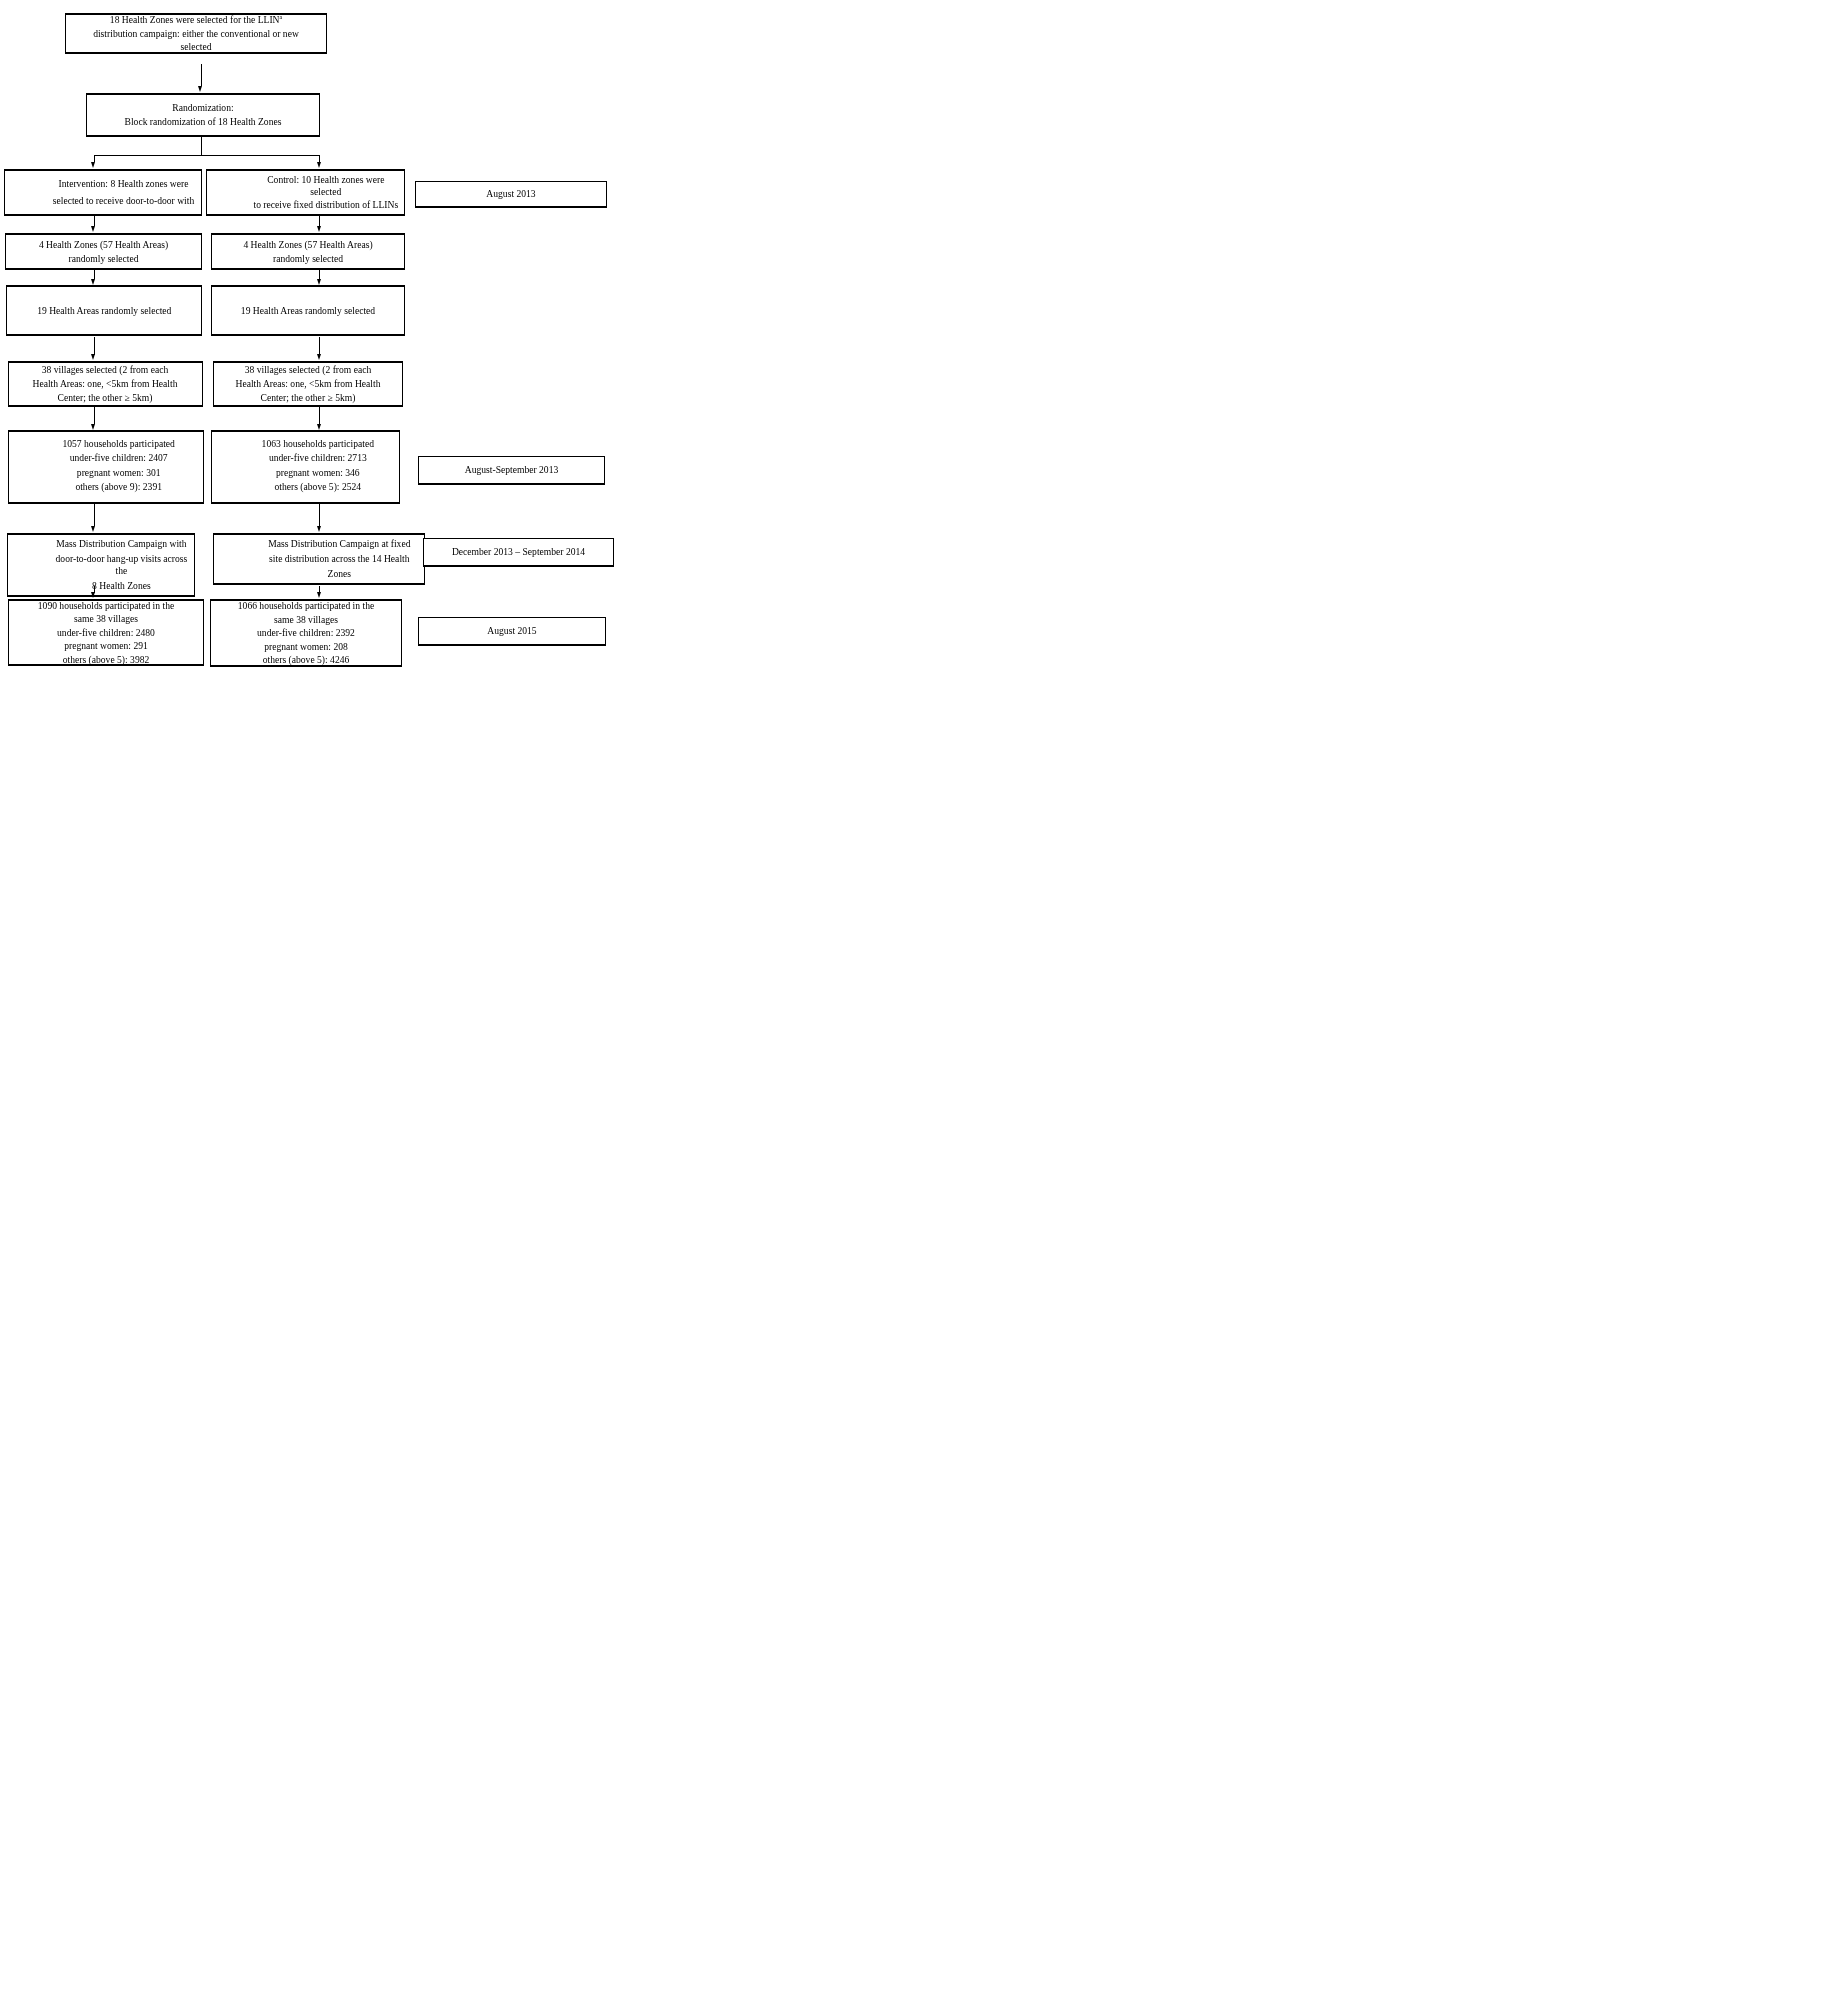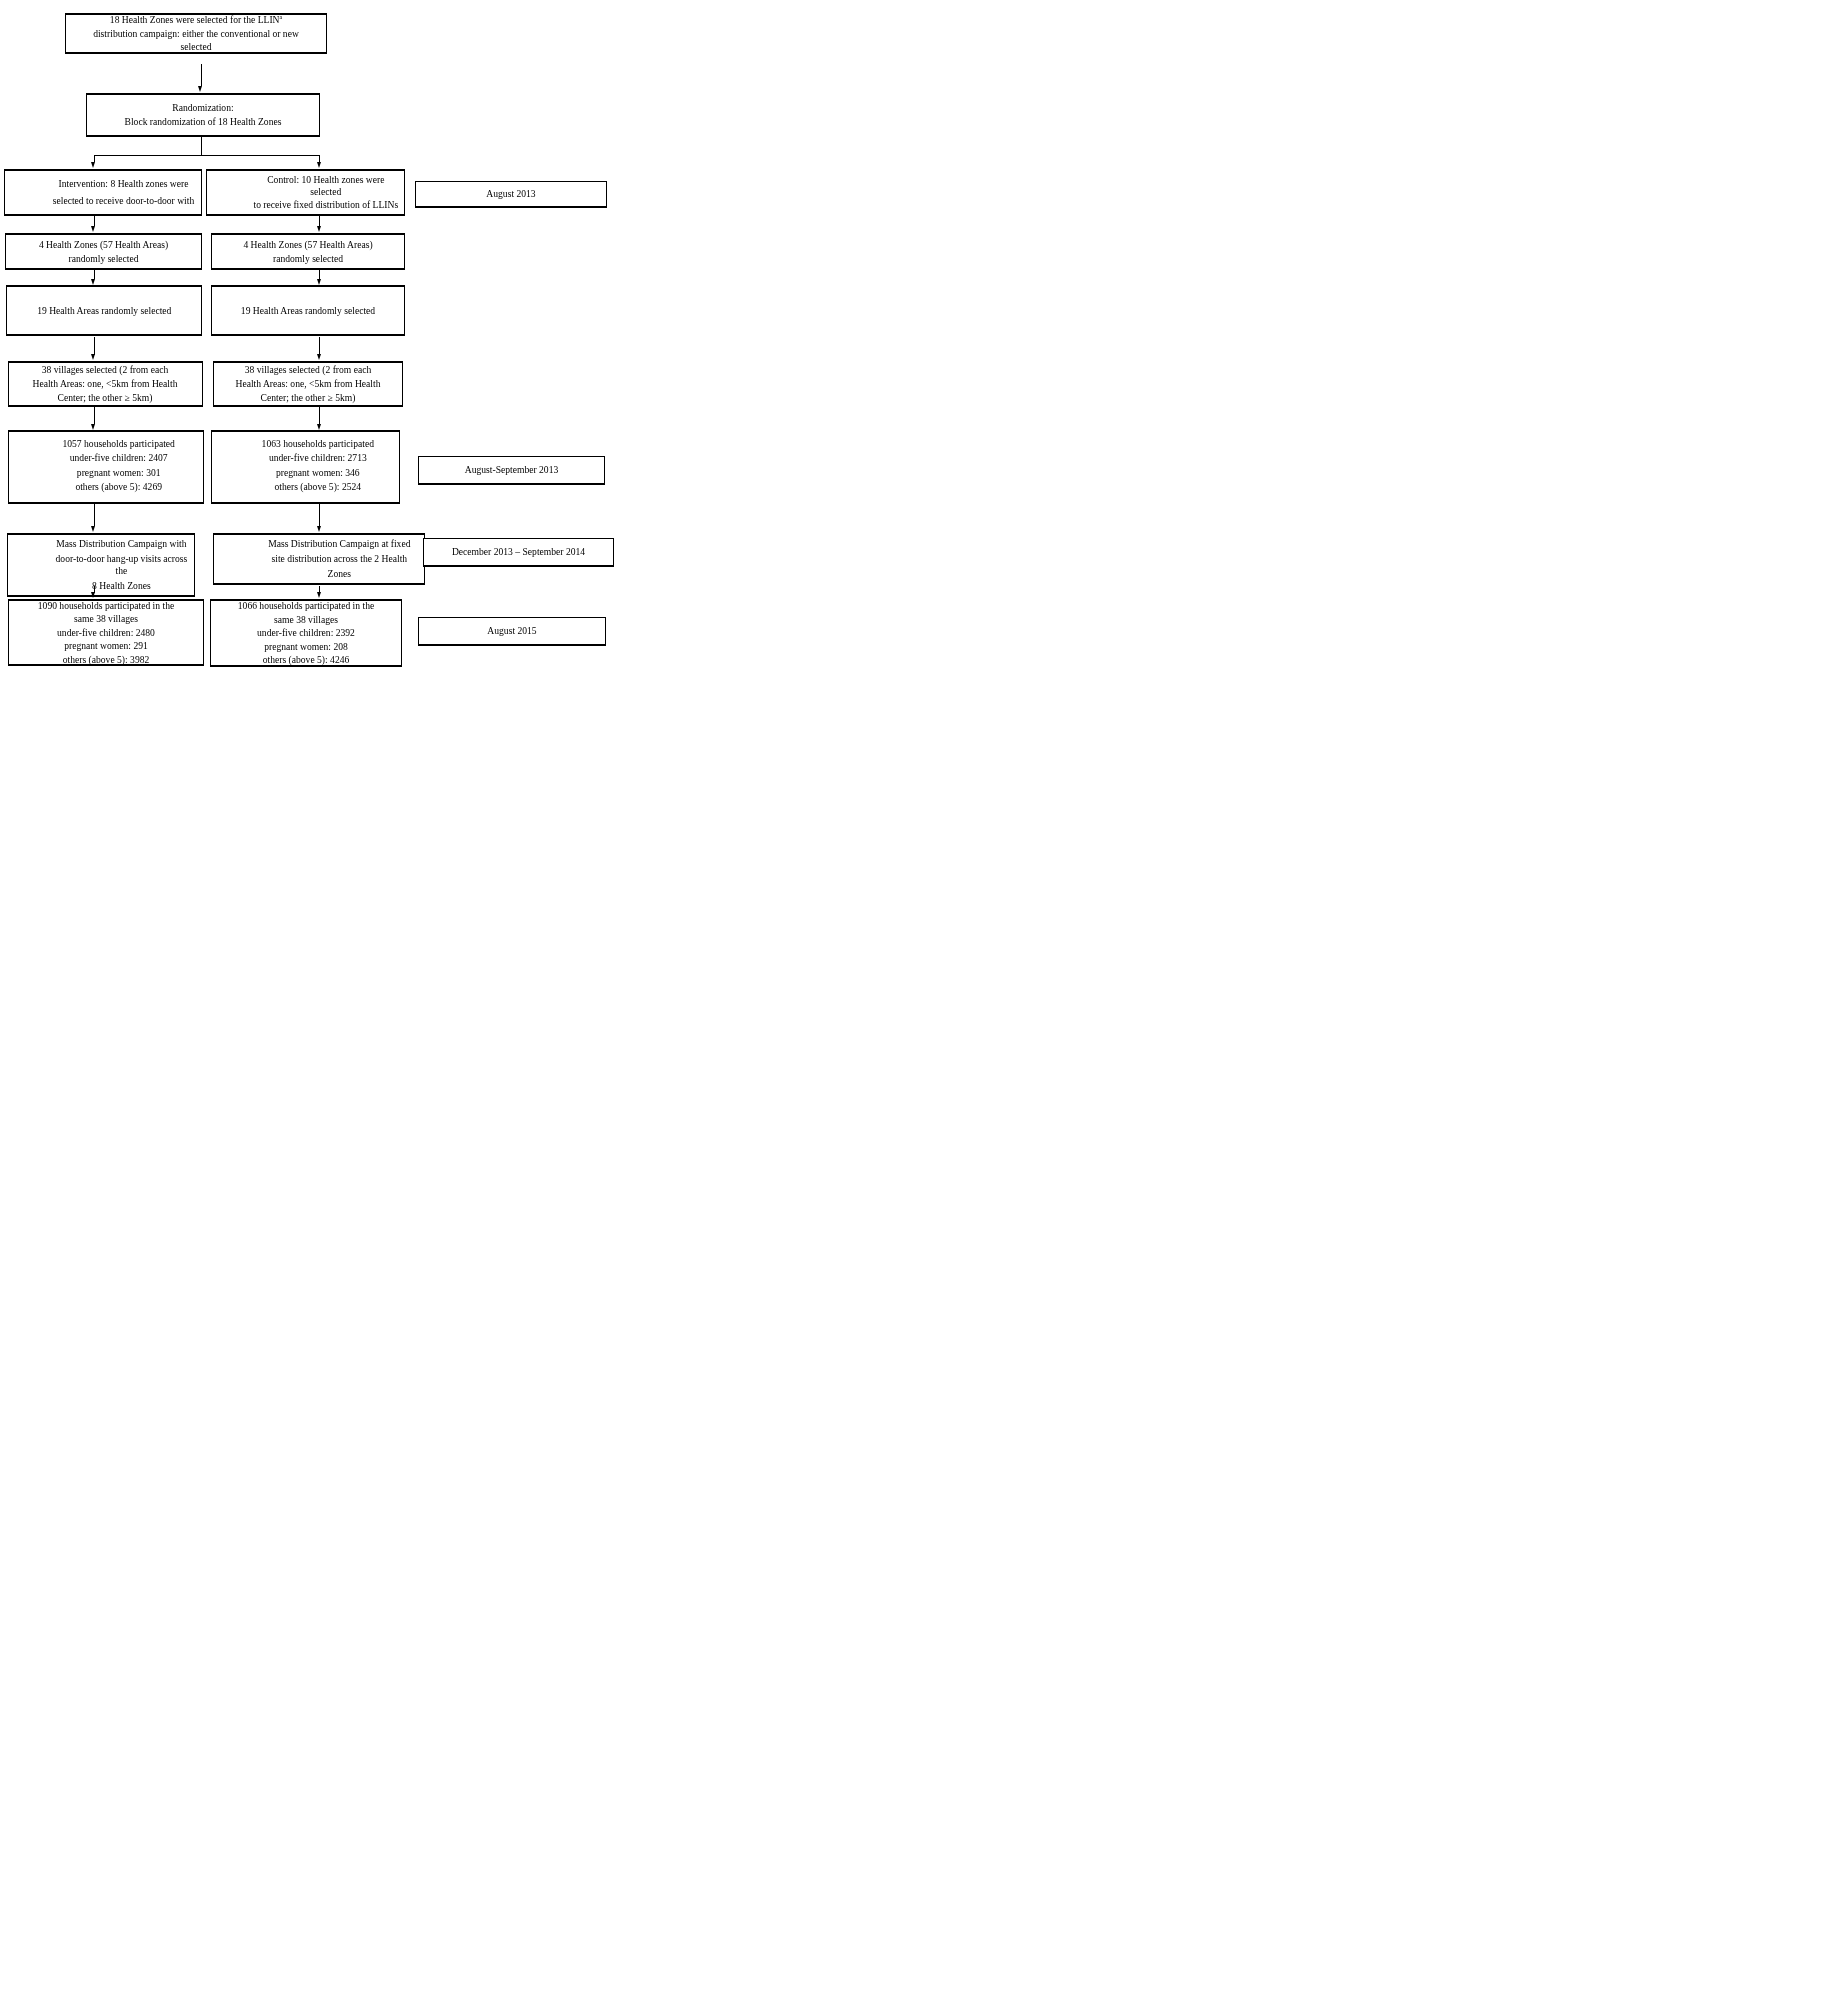--- a/index.html
+++ b/index.html
@@ -124,21 +124,21 @@
 
   <div class="vline" style="left:94px; top:407px; height:17px;"></div>
   <div class="ahead" style="left:91px; top:424px;"></div>
   <div class="vline" style="left:319px; top:407px; height:17px;"></div>
   <div class="ahead" style="left:317px; top:424px;"></div>
 
   <div class="box stats4" style="left:8.4px; top:430px; width:196px; height:74px;">
     <div class="bl">1057 households participated</div>
     <div class="bl">under-five children: 2407</div>
     <div class="bl">pregnant women: 301</div>
-    <div class="bl">others (above 5): 4269</div>
+    <div class="bl">others (above 9): 2391</div>
   </div>
   <div class="box stats4" style="left:211px; top:430px; width:189px; height:74px;">
     <div class="bl">1063 households participated</div>
     <div class="bl">under-five children: 2713</div>
     <div class="bl">pregnant women: 346</div>
     <div class="bl">others (above 5): 2524</div>
   </div>
   <div class="box datebox" style="left:418px; top:456px; width:187px; height:28.5px;">
     <div class="bl">August-September 2013</div>
   </div>
@@ -148,21 +148,21 @@
   <div class="vline" style="left:319px; top:504px; height:22px;"></div>
   <div class="ahead" style="left:317px; top:526px;"></div>
 
   <div class="box spread" style="left:7.1px; top:533px; width:188px; height:64px;">
     <div class="bl">Mass Distribution Campaign with</div>
     <div class="bl">door-to-door hang-up visits across the</div>
     <div class="bl">8 Health Zones</div>
   </div>
   <div class="box spread" style="left:213px; top:533px; width:212px; height:52px;">
     <div class="bl">Mass Distribution Campaign at fixed</div>
-    <div class="bl">site distribution across the 2 Health</div>
+    <div class="bl">site distribution across the 14 Health</div>
     <div class="bl">Zones</div>
   </div>
   <div class="box datebox" style="left:423px; top:538px; width:191px; height:29px;">
     <div class="bl">December 2013 – September 2014</div>
   </div>
 
   <div class="vline" style="left:94px; top:586px; height:6.7px;"></div>
   <div class="ahead" style="left:91px; top:592px;"></div>
   <div class="vline" style="left:319px; top:586px; height:6.7px;"></div>
   <div class="ahead" style="left:317px; top:592px;"></div>

